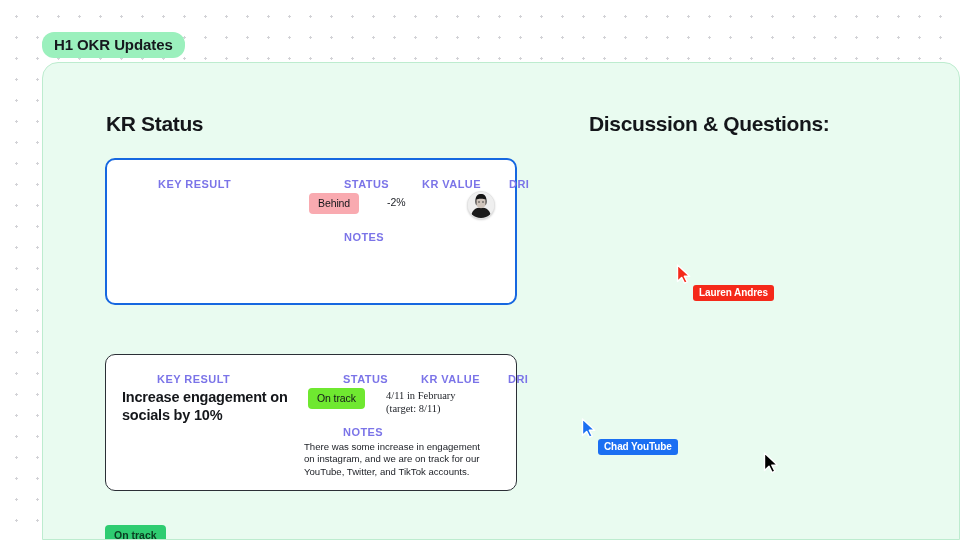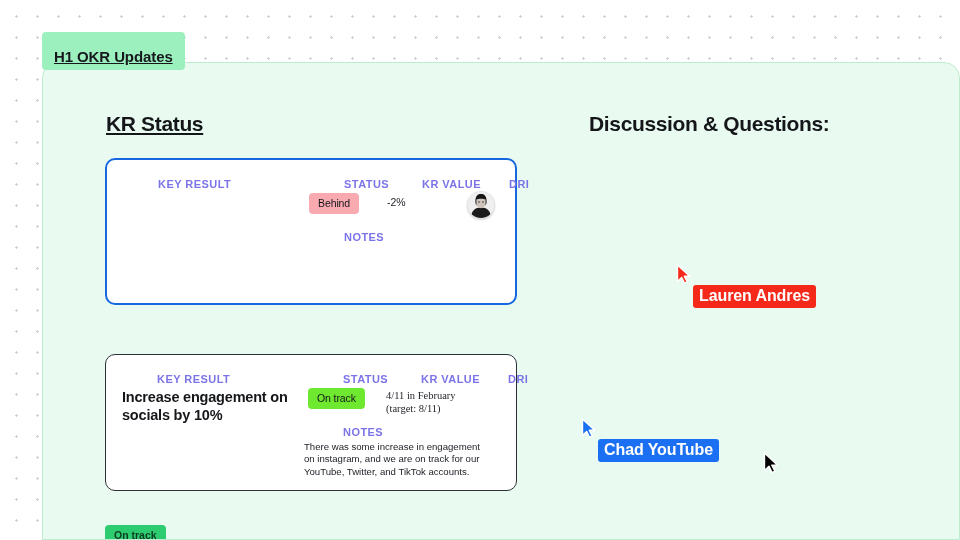--- a/index.html
+++ b/index.html
@@ -26,25 +26,24 @@
   
   #frame-title {
     position: absolute;
     left: 42px;
     top: 32px;
     background: #9bf0bd;
     color: #16181d;
     font-size: 15px;
     font-weight: 700;
     letter-spacing: -0.1px;
-    padding: 16px 12px 5px 12px;
-    border-radius: 4px;
+    padding: 4px 12px 5px 12px;
+    border-radius: 12px;
     white-space: nowrap;
     z-index: 6;
-    text-decoration: underline;
   }
 
   
   #frame {
     position: absolute;
     left: 42px;
     top: 62px;
     width: 918px;
     height: 478px;
     background: #e9fbf0;
@@ -57,21 +56,21 @@
 
   
   .section-heading {
     position: absolute;
     font-size: 21px;
     font-weight: 700;
     color: #14161a;
     letter-spacing: -0.35px;
     white-space: nowrap;
   }
-  #kr-status-heading { left: 63px; top: 49px; text-decoration: underline; }
+  #kr-status-heading { left: 63px; top: 49px; }
   #discussion-heading { left: 546px; top: 49px; }
 
   
   .kr-card {
     position: absolute;
     background: #ffffff;
     box-sizing: border-box;
     border-radius: 10px;
   }
   #kr-card-1 {
@@ -164,21 +163,21 @@
     border-radius: 4px;
     white-space: nowrap;
     overflow: hidden;
   }
 
   
   .cursor { position: absolute; z-index: 20; }
   .cursor svg { display: block; }
   .cursor-name {
     position: absolute;
-    font-size: 16px;
+    font-size: 10px;
     font-weight: 700;
     color: #ffffff;
     padding: 2px 6px 3px 6px;
     border-radius: 3px;
     white-space: nowrap;
     letter-spacing: -0.1px;
   }
   #cursor-lauren { left: 676px; top: 264px; }
   #cursor-lauren .cursor-name { left: 17px; top: 21px; background: #f5291a; }
   #cursor-chad { left: 581px; top: 418px; }

